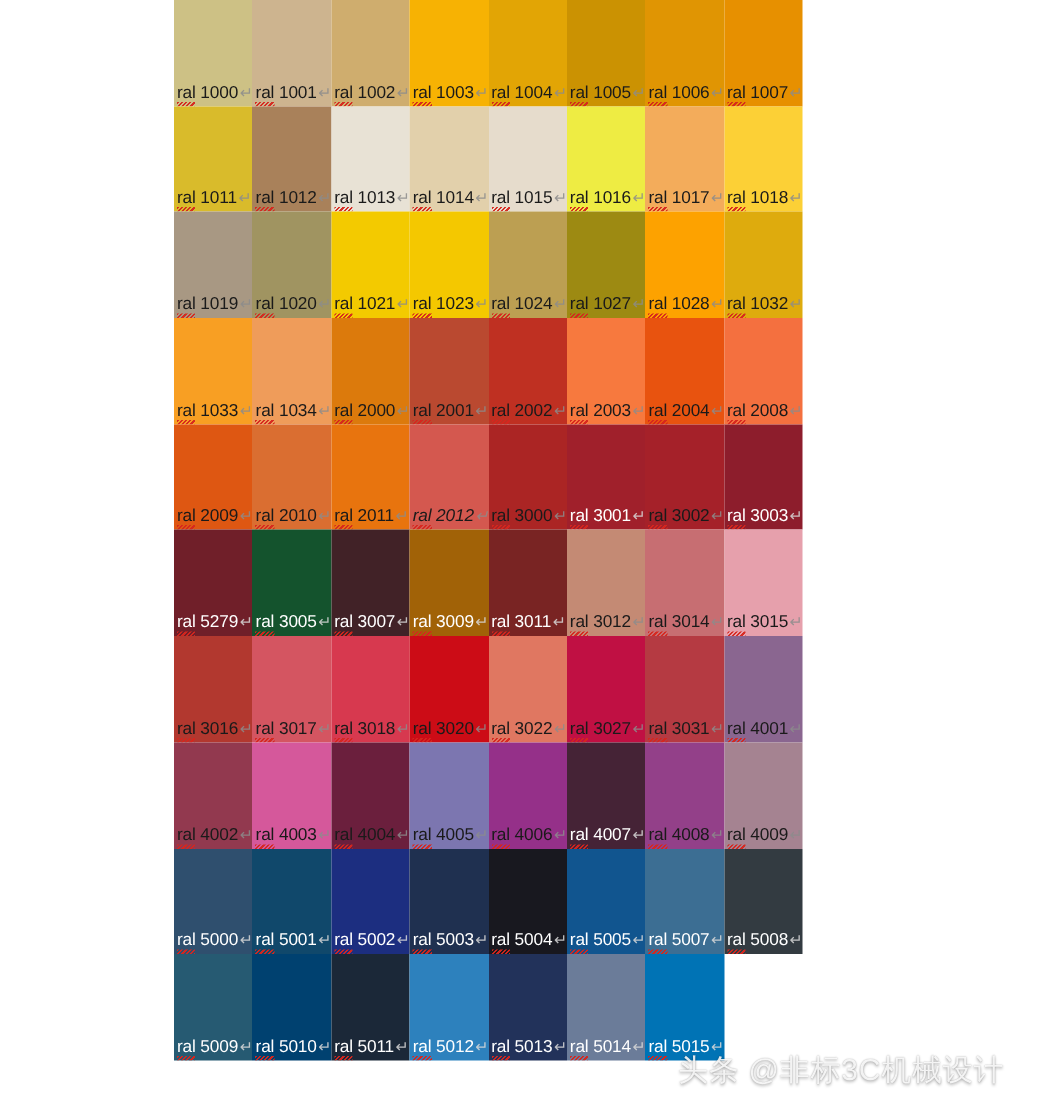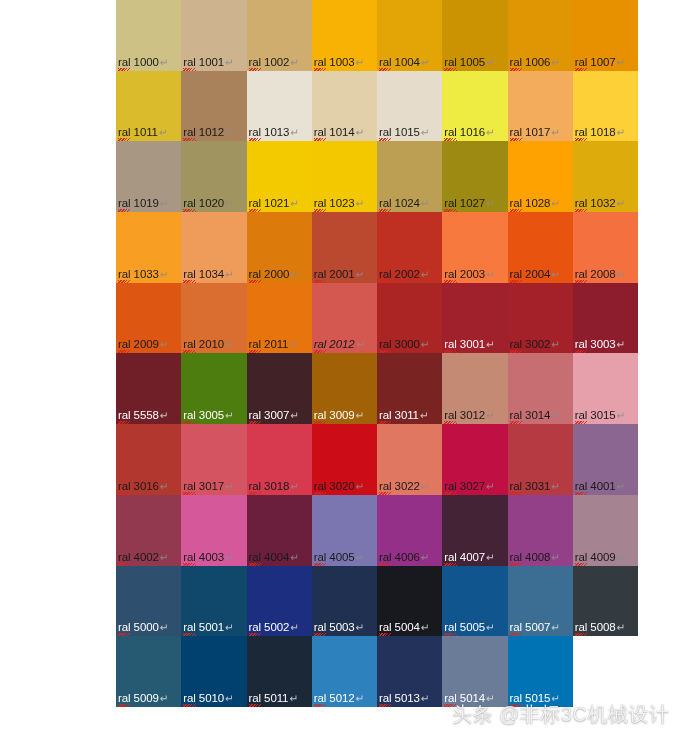--- a/index.html
+++ b/index.html
@@ -16,21 +16,21 @@
     position: relative;
     width: 693px;
     height: 730px;
     background: #ffffff;
   }
 
   #swatch-grid {
     position: absolute;
     left: 116px;
     top: 0px;
-    width: 522px;
+    width: 419px;
     height: 707px;
     display: grid;
     grid-template-columns: repeat(8, 1fr);
     grid-template-rows: repeat(10, 1fr);
   }
 
   .swatch {
     position: relative;
     overflow: hidden;
   }
@@ -218,23 +218,23 @@
       <div class="swatch" style="background: rgb(160, 32, 43);">
         <div class="swatch-label light-text"><span class="word">ral</span><span class="num"> 3001</span><span class="pilcrow">↵</span></div>
       </div>
       <div class="swatch" style="background: rgb(165, 33, 41);">
         <div class="swatch-label dark-text"><span class="word">ral</span><span class="num"> 3002</span><span class="pilcrow">↵</span></div>
       </div>
       <div class="swatch" style="background: rgb(141, 29, 44);">
         <div class="swatch-label light-text"><span class="word">ral</span><span class="num"> 3003</span><span class="pilcrow">↵</span></div>
       </div>
       <div class="swatch" style="background: rgb(112, 31, 41);">
-        <div class="swatch-label light-text"><span class="word">ral</span><span class="num"> 5558</span><span class="pilcrow">↵</span></div>
-      </div>
-      <div class="swatch" style="background: #4d7c0f;">
+        <div class="swatch-label light-text"><span class="word">ral</span><span class="num"> 5279</span><span class="pilcrow">↵</span></div>
+      </div>
+      <div class="swatch" style="background: #14532d;">
         <div class="swatch-label light-text"><span class="word">ral</span><span class="num"> 3005</span><span class="pilcrow">↵</span></div>
       </div>
       <div class="swatch" style="background: rgb(65, 34, 39);">
         <div class="swatch-label light-text"><span class="word">ral</span><span class="num"> 3007</span><span class="pilcrow">↵</span></div>
       </div>
       <div class="swatch" style="background: #a16207;">
         <div class="swatch-label light-text"><span class="word">ral</span><span class="num"> 3009</span><span class="pilcrow">↵</span></div>
       </div>
       <div class="swatch" style="background: rgb(121, 36, 35);">
         <div class="swatch-label light-text"><span class="word">ral</span><span class="num"> 3011</span><span class="pilcrow">↵</span></div>

